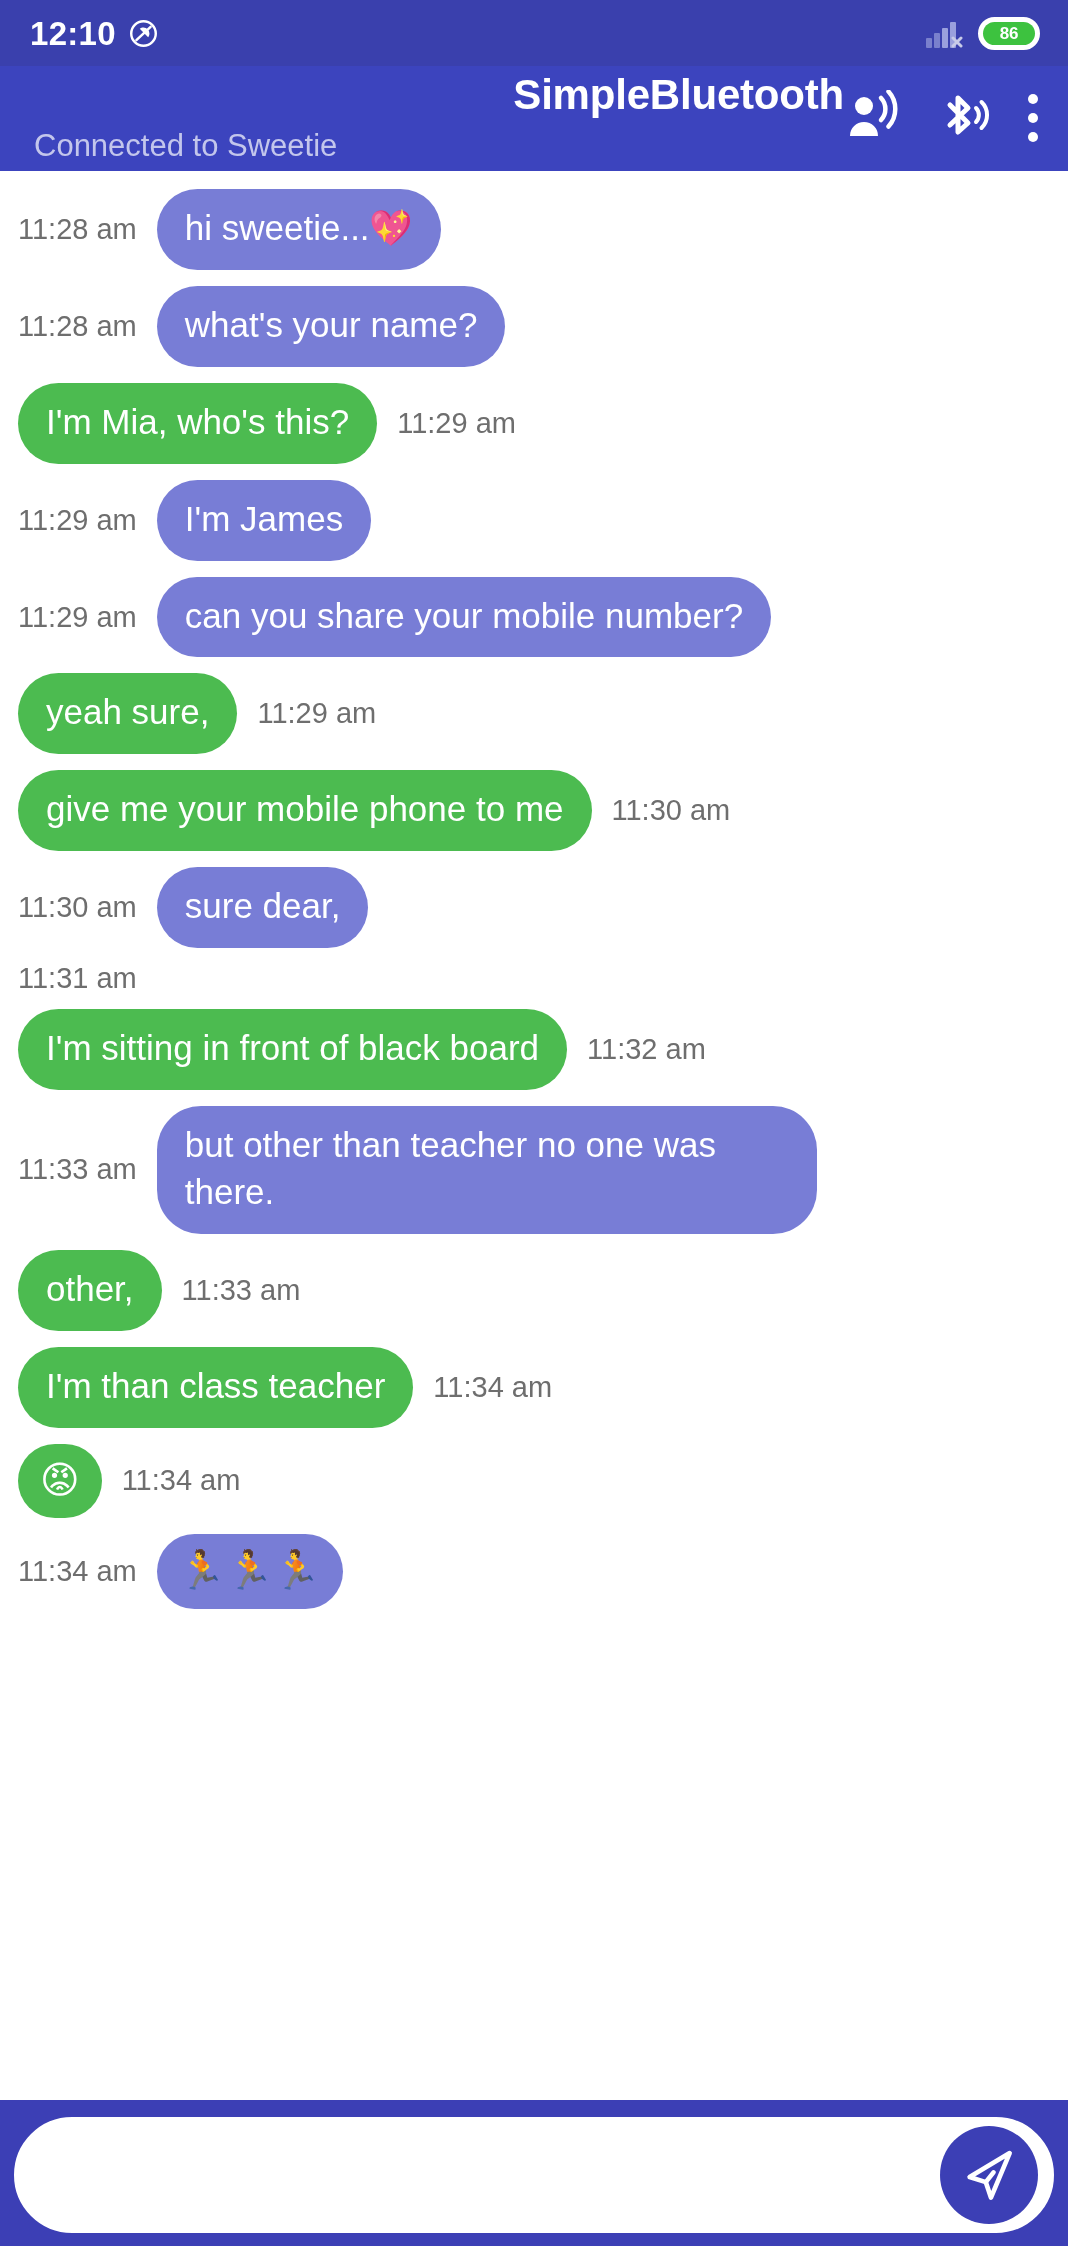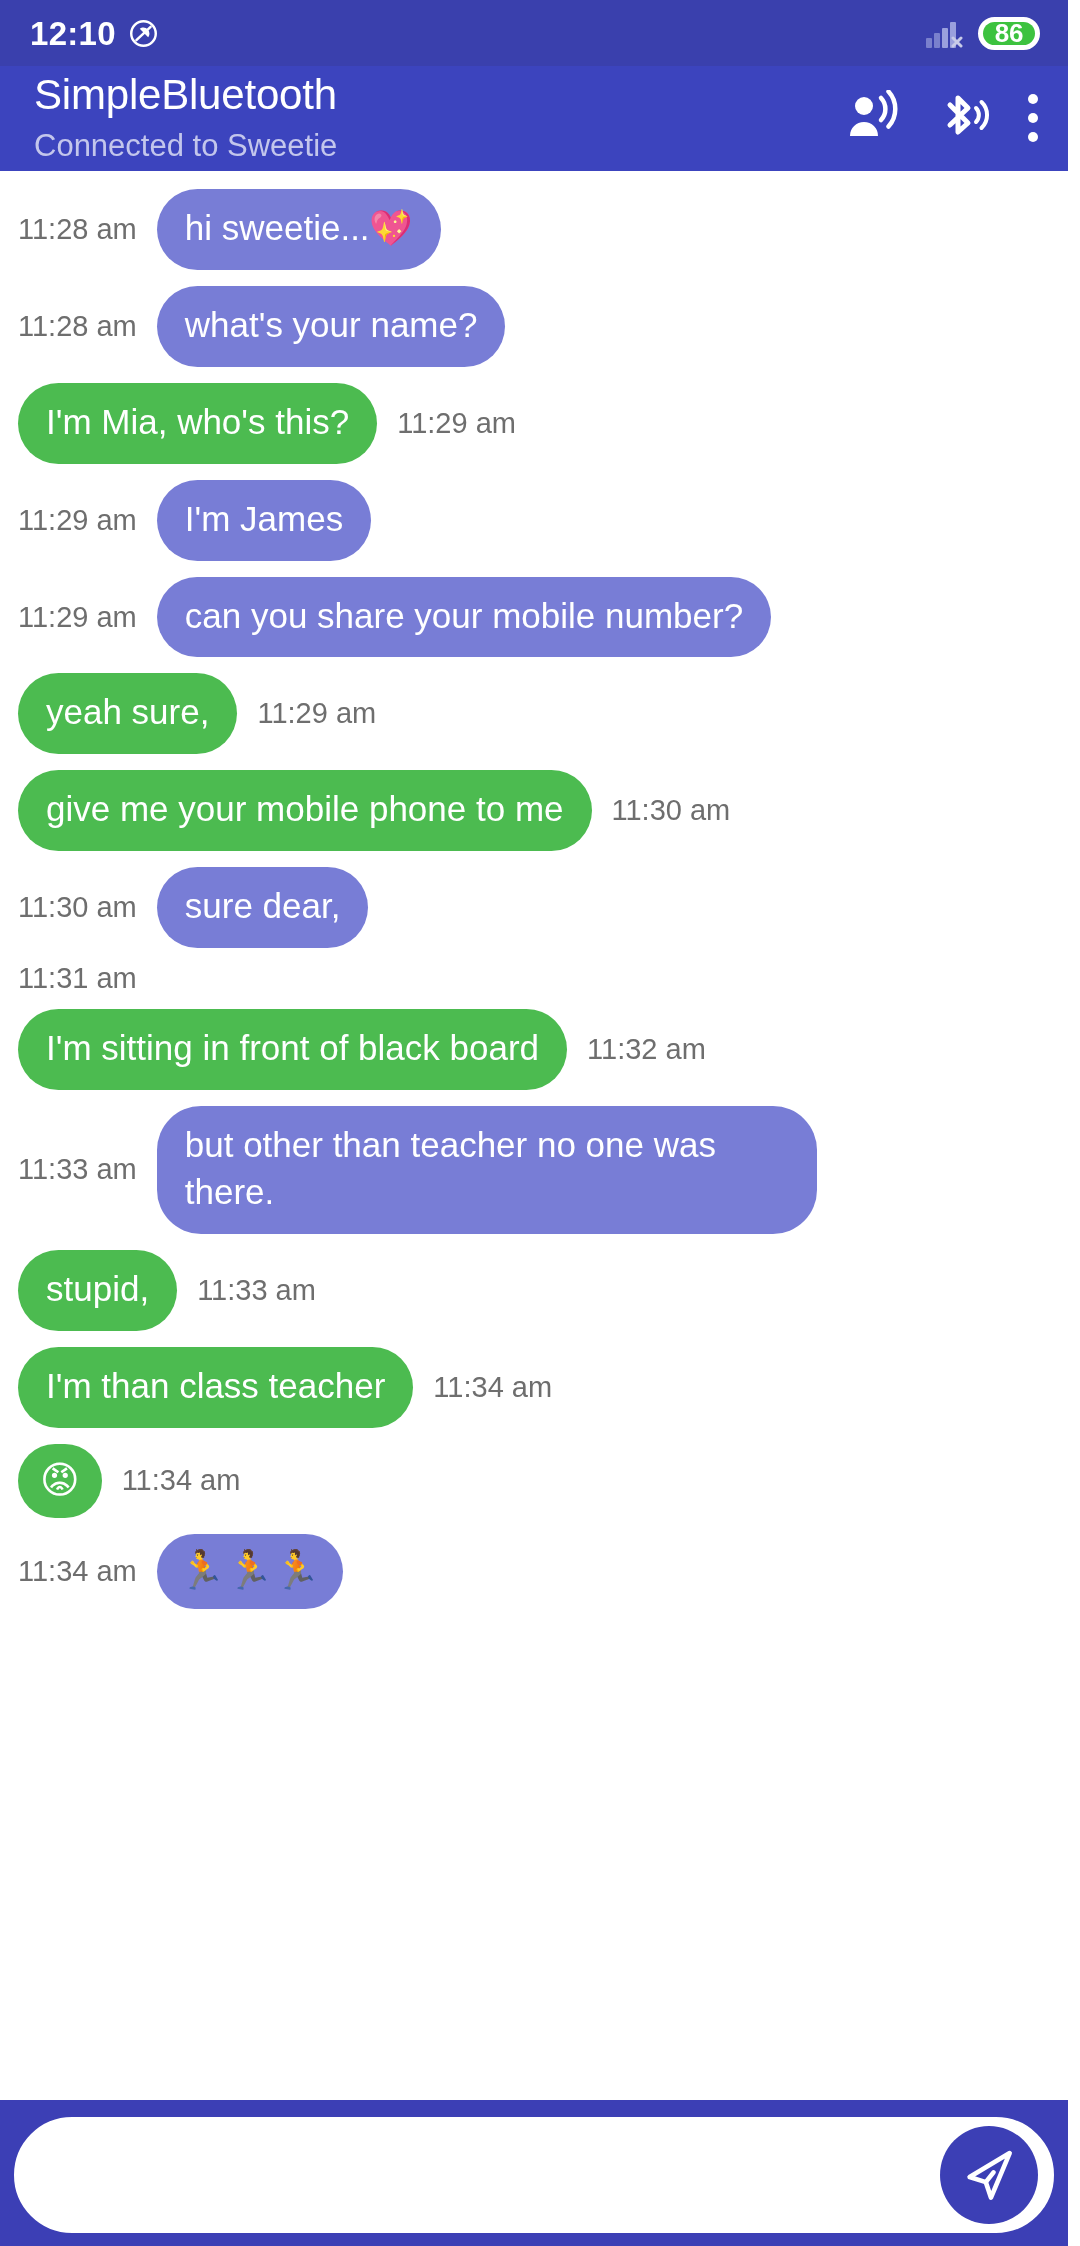--- a/index.html
+++ b/index.html
@@ -63,21 +63,21 @@
   }
   .battery-fill {
     width: 100%;
     height: 100%;
     background: #3dc23f;
     border-radius: 13px;
     display: flex;
     align-items: center;
     justify-content: center;
     color: #ffffff;
-    font-size: 26px;
+    font-size: 17px;
     font-weight: bold;
     line-height: 1;
     letter-spacing: -0.3px;
   }
 
   
   .app-bar {
     background: #3c44be;
     height: 105px;
     display: flex;
@@ -88,24 +88,25 @@
   .app-bar-titles {
     display: flex;
     flex-direction: column;
     justify-content: center;
     flex: 1 1 auto;
     min-width: 0;
   }
   .app-title {
     color: #ffffff;
     font-size: 42px;
-    font-weight: normal;
+    font-weight: bold;
     line-height: 1.08;
     letter-spacing: -0.2px;
     white-space: nowrap;
+    text-align: right;
   }
   .app-subtitle {
     color: #c3c6ec;
     font-size: 31px;
     line-height: 1.22;
     margin-top: 10px;
     white-space: nowrap;
   }
   .app-bar-actions {
     display: flex;
@@ -317,21 +318,21 @@
       </div>
       <div class="msg-row in">
         <div class="bubble in">I'm sitting in front of black board</div>
         <span class="timestamp">11:32 am</span>
       </div>
       <div class="msg-row out">
         <span class="timestamp">11:33 am</span>
         <div class="bubble out">but other than teacher no one was there.</div>
       </div>
       <div class="msg-row in">
-        <div class="bubble in">stupid,</div>
+        <div class="bubble in">other,</div>
         <span class="timestamp">11:33 am</span>
       </div>
       <div class="msg-row in">
         <div class="bubble in">I'm than class teacher</div>
         <span class="timestamp">11:34 am</span>
       </div>
       <div class="msg-row in">
         <div class="bubble in emoji-only">😡</div>
         <span class="timestamp">11:34 am</span>
       </div>

